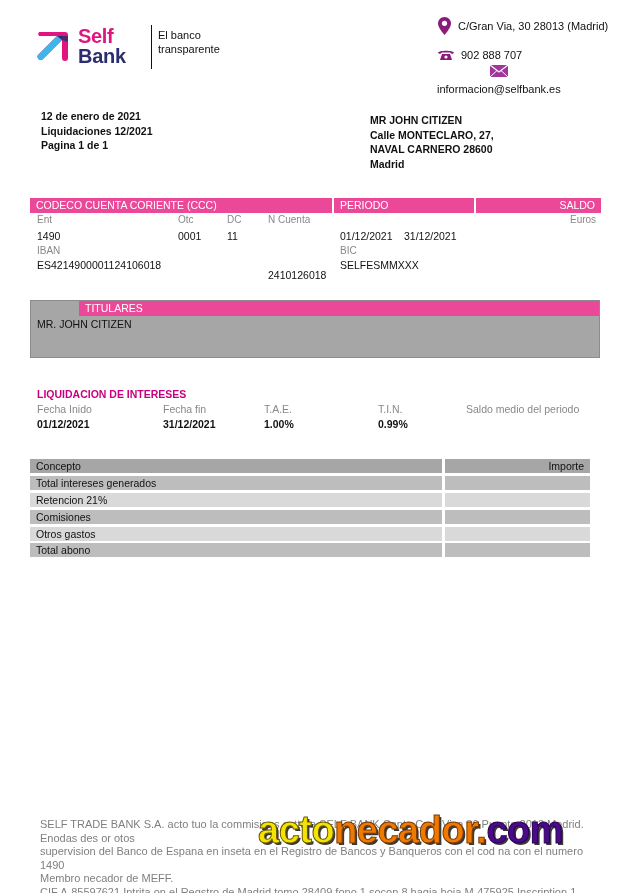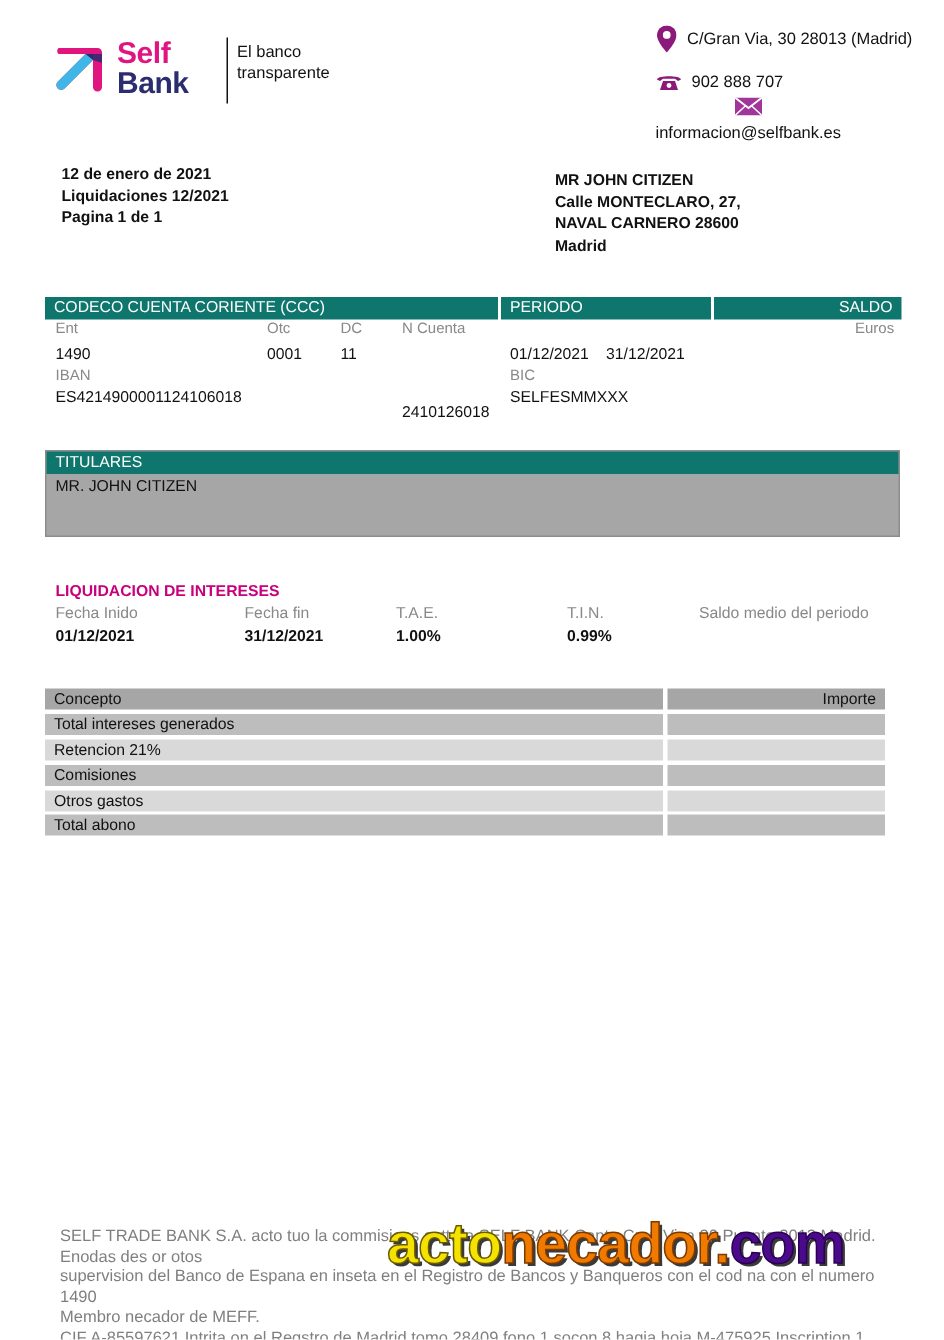--- a/index.html
+++ b/index.html
@@ -18,21 +18,21 @@
     
     .contact-row { left: 438px; font-size: 11px; color: #111; display: flex; align-items: center; gap: 6px; }
     .contact-row svg { display: block; }
 
     
     .meta { font-size: 10.5px; font-weight: bold; line-height: 14.5px; }
     .meta-left { left: 41px; top: 109px; }
     .meta-right { left: 370px; top: 113px; }
 
     
-    .pinkbar { background: #0f766e; color: #fff; font-size: 10.5px; height: 15px; line-height: 15px; }
+    .pinkbar { background: #ec4899; color: #fff; font-size: 10.5px; height: 15px; line-height: 15px; }
     .lbl { font-size: 10px; color: #888; }
     .val { font-size: 10.5px; color: #111; }
 
     
     .titulares-box { left: 30px; top: 300px; width: 570px; height: 58px; background: #a6a6a6; border: 1px solid #8c8c8c; box-sizing: border-box; }
 
     
     .liq-title { left: 37px; top: 388px; font-size: 10.5px; font-weight: bold; color: #c8007e; }
     .liq-lbl { top: 403px; font-size: 10.5px; color: #888; }
     .liq-val { top: 418px; font-size: 10.5px; font-weight: bold; color: #111; }
@@ -133,21 +133,21 @@
 <div class="abs val" style="left:268px; top:230px;margin-top:39px;">2410126018</div>
 <div class="abs val" style="left:340px; top:230px;">01/12/2021</div>
 <div class="abs val" style="left:404px; top:230px;">31/12/2021</div>
 
 <div class="abs lbl" style="left:37px; top:245px;">IBAN</div>
 <div class="abs lbl" style="left:340px; top:245px;">BIC</div>
 <div class="abs val" style="left:37px; top:259px;">ES4214900001124106018</div>
 <div class="abs val" style="left:340px; top:259px;">SELFESMMXXX</div>
 
 <div class="abs titulares-box">
-  <div class="pinkbar" style="padding-left:6px;">TITULARES</div>
+  <div class="pinkbar" style="padding-left:6px;margin-left:48px;">TITULARES</div>
   <div style="font-size:10.5px; padding:2px 0 0 6px; color:#111;">MR. JOHN CITIZEN</div>
 </div>
 
 <div class="abs liq-title">LIQUIDACION DE INTERESES</div>
 <div class="abs liq-lbl" style="left:37px;">Fecha Inido</div>
 <div class="abs liq-lbl" style="left:163px;">Fecha fin</div>
 <div class="abs liq-lbl" style="left:264px;">T.A.E.</div>
 <div class="abs liq-lbl" style="left:378px;">T.I.N.</div>
 <div class="abs liq-lbl" style="left:466px;">Saldo medio del periodo</div>
 <div class="abs liq-val" style="left:37px;">01/12/2021</div>

